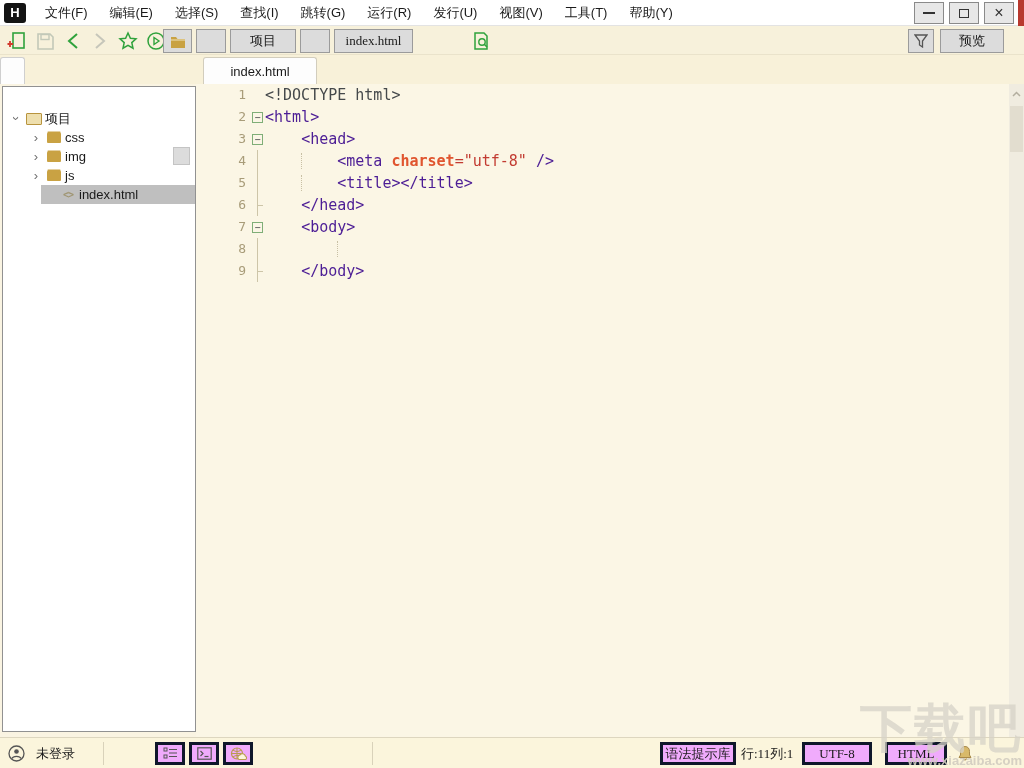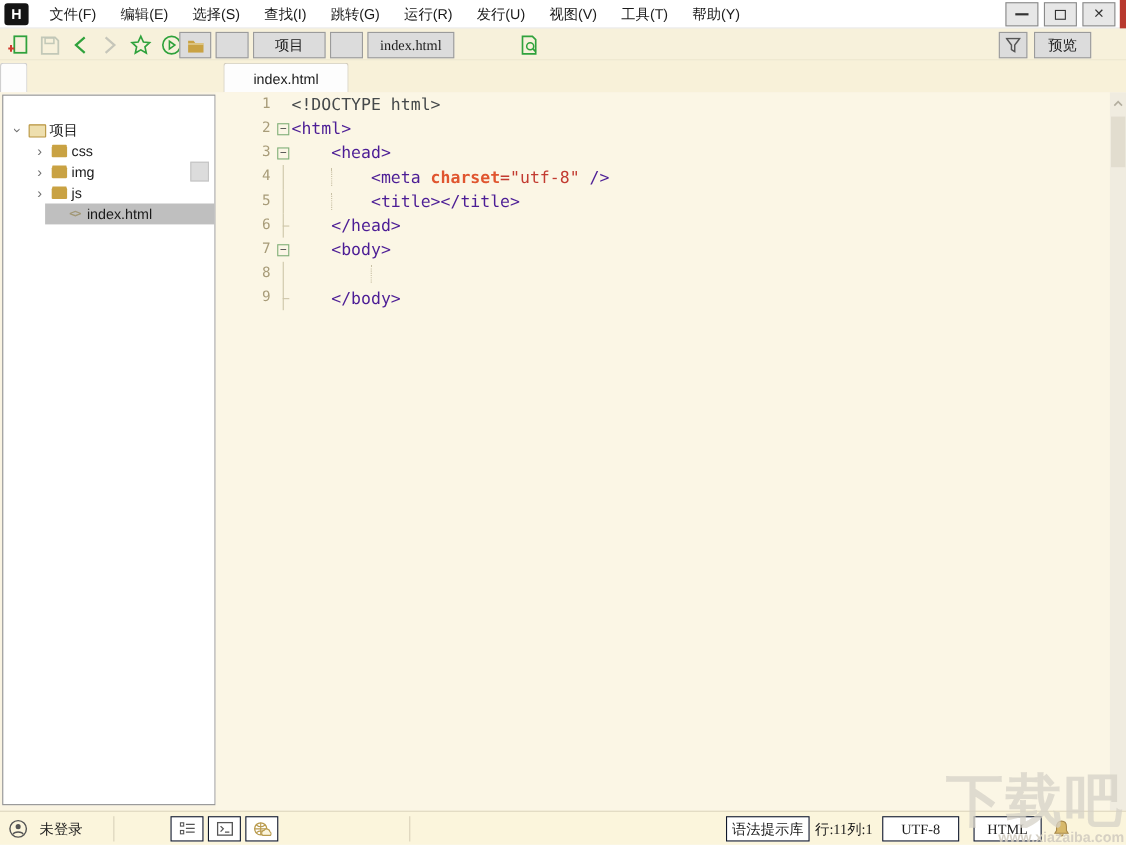--- a/index.html
+++ b/index.html
@@ -98,21 +98,21 @@
   #ed-scrollbar { position:absolute; right:0; top:0; width:15px; height:653px; background:#f0ece0; }
   #ed-scroll-up { position:absolute; top:4px; left:2px; width:11px; height:11px; display:flex;
     align-items:center; justify-content:center; color:#b3ae9f; font-size:11px; }
   #ed-scroll-thumb { position:absolute; top:22px; left:1px; width:13px; height:46px; background:#e2ddcf; }
 
   
   #statusbar { position:absolute; bottom:0; left:0; width:1024px; height:31px;
     background:#fbf5dc; border-top:1px solid #ddd6bf; }
   .sb-abs { position:absolute; top:0; height:31px; display:flex; align-items:center; }
   .sb-sep { position:absolute; top:4px; width:1px; height:23px; background:#d9d2ba; }
-  .sb-btn { position:absolute; top:4px; height:23px; background:#ffffff; border:1px solid #0f172a;
+  .sb-btn { position:absolute; top:4px; height:23px; background:#f0abfc; border:3px solid #0f172a;
     display:flex; align-items:center; justify-content:center;
     font-family:"Liberation Serif","DejaVu Serif",serif; font-size:13px; }
 
   
   #watermark { position:absolute; right:2px; bottom:0; z-index:50; pointer-events:none;
     text-align:right; }
   #watermark .wm-big { font-size:52px; font-weight:bold; line-height:52px;
     color:rgba(214,209,199,0.75); letter-spacing:2px; }
   #watermark .wm-url { font-size:13px; font-weight:bold; color:rgba(210,204,192,0.9); line-height:14px; }
 
@@ -204,21 +204,21 @@
         <path d="M4 2 h9 l3 3 v13 h-12 z" fill="none" stroke="#2fa23c" stroke-width="1.5"></path>
         <circle cx="11" cy="11" r="3.2" fill="none" stroke="#2fa23c" stroke-width="1.4"></circle>
         <path d="M13.3 13.3 L16 16" stroke="#2fa23c" stroke-width="1.6"></path>
       </svg>
     </div>
     <div class="tb-btn" style="left:908px; width:26px">
       <svg width="14" height="14" viewBox="0 0 14 14">
         <path d="M1 1 h12 l-4.5 6 v6 l-3 -2 v-4 z" fill="none" stroke="#555" stroke-width="1.3"></path>
       </svg>
     </div>
-    <div class="tb-btn" style="left:940px; width:52px">
+    <div class="tb-btn" style="left:940px; width:64px">
       <span>预览</span>
     </div>
   </div>
 
   <div id="tabstrip">
     <div id="mini-tab"></div>
     <div id="tab-active">
       <span>index.html</span>
     </div>
   </div>

